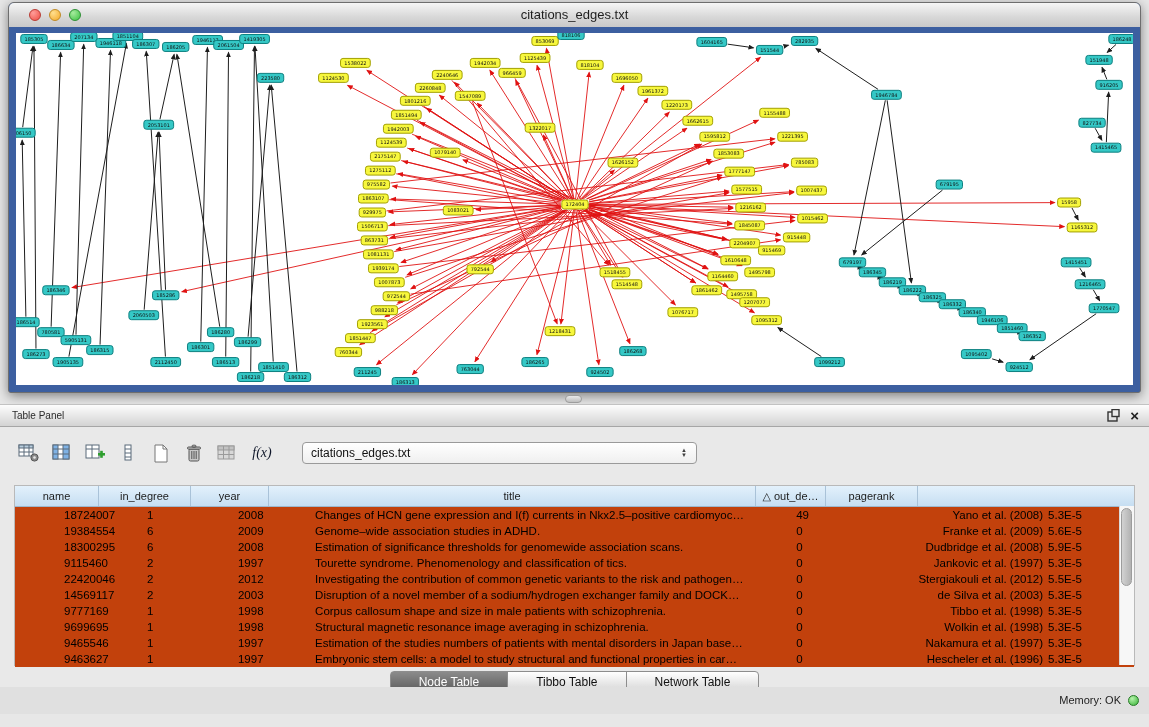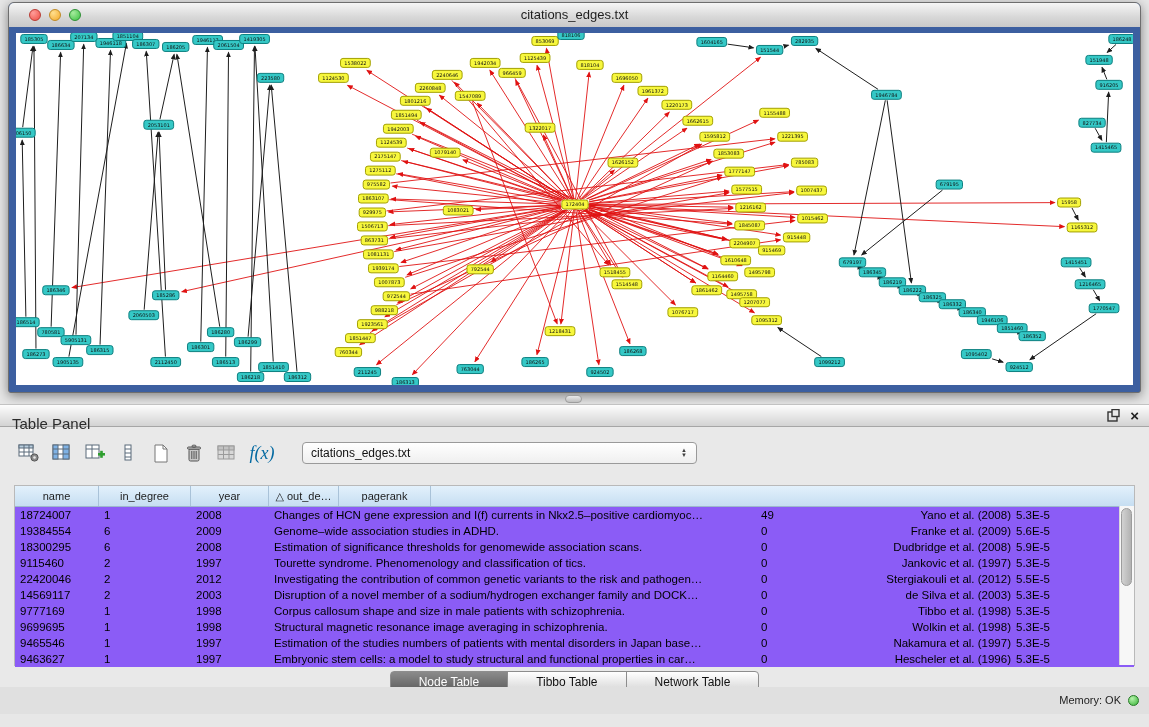--- a/index.html
+++ b/index.html
@@ -18,37 +18,37 @@
   .net-content{position:absolute;left:0;right:0;top:24px;bottom:0;background:#3c5fa0;border-radius:0 0 3px 3px;}
   .canvas{position:absolute;left:7px;right:7px;top:6px;bottom:7px;background:#ffffff;overflow:hidden;}
   .canvas svg{display:block;width:100%;height:100%;}
 
   
   .splitter-handle{position:absolute;left:565px;top:395px;width:17px;height:8px;border-radius:4px;background:linear-gradient(#e9e9e9,#bfbfbf);border:1px solid #9d9d9d;box-sizing:border-box;}
 
   
   .table-panel{position:absolute;left:0;top:404px;width:1149px;height:296px;background:#e9e9e9;}
   .tp-header{position:relative;height:23px;background:linear-gradient(#fdfdfd,#d3d3d3);border-top:1px solid #c2c2c2;border-bottom:1px solid #a6a6a6;box-sizing:border-box;}
-  .tp-title{position:absolute;left:12px;top:8px;line-height:21px;font-size:15px;color:#2b2b2b;}
+  .tp-title{position:absolute;left:12px;top:0;line-height:21px;font-size:10px;color:#2b2b2b;}
   .tp-icons{position:absolute;right:10px;top:0;height:21px;display:flex;align-items:center;gap:10px;}
   .tp-float{width:13px;height:13px;}
   .tp-close{font-size:15px;font-weight:bold;color:#222;line-height:13px;cursor:default;}
 
   .toolbar{position:absolute;left:16px;top:36px;height:26px;display:flex;align-items:center;}
   .tbtn{width:26px;height:24px;margin-right:7px;display:flex;align-items:center;justify-content:center;}
-  .fx{font-family:"Liberation Serif",serif;font-style:italic;font-size:18px;color:#0369a1;width:30px;text-align:right;}
+  .fx{font-family:"Liberation Serif",serif;font-style:italic;font-size:14px;color:#0f172a;width:30px;text-align:right;}
   .combo{width:395px;height:22px;margin-left:18px;border:1px solid #9a9a9a;border-radius:4px;background:linear-gradient(#ffffff,#efefef);display:flex;align-items:center;box-sizing:border-box;}
   .combo .val{flex:1;font-size:12px;padding-left:8px;color:#111;}
   .combo .stepper{width:16px;display:flex;flex-direction:column;align-items:center;justify-content:center;color:#3f3f3f;font-size:6px;line-height:5px;padding-right:4px;}
 
   .table-wrap{position:absolute;left:14px;top:81px;width:1121px;height:181px;background:#fff;border:1px solid #b9b9b9;box-sizing:border-box;}
   .thead{display:flex;height:20px;background:linear-gradient(#e3f1fc,#c6def2);border-bottom:1px solid #9db8cd;}
   .th{font-size:11px;line-height:20px;text-align:center;border-right:1px solid #a9c2d8;color:#1c1c1c;overflow:hidden;white-space:nowrap;box-sizing:border-box;}
   .thc{width:15px;border-right:none;}
-  .tr{display:flex;height:16px;background:#8b5cf6;}
+  .tr{display:flex;height:16px;background:#c2410c;padding-left:44px;}
   .td{font-size:11.5px;line-height:16px;padding-left:5px;overflow:hidden;white-space:nowrap;color:#000;box-sizing:border-box;}
   .c0{width:84px;}.c1{width:92px;}.c2{width:78px;}.c3{width:487px;}.c4{width:70px;}.c5{width:185px;}.c6{width:92px;}
   .td.c5{text-align:right;padding-left:0;}
   .vscroll{position:absolute;right:0;top:20px;bottom:0;width:15px;background:#f7f7f7;border-left:1px solid #d8d8d8;box-sizing:border-box;}
   .vthumb{position:absolute;left:1px;top:2px;width:11px;height:78px;border-radius:6px;background:linear-gradient(90deg,#d2d2d2,#b2b2b2);border:1px solid #9c9c9c;box-sizing:border-box;}
 
   .tabs-row{position:absolute;left:0;top:267px;width:100%;display:flex;justify-content:center;}
   .tab{height:21px;line-height:21px;padding:0 28px;font-size:12px;color:#111;background:linear-gradient(#ffffff,#d7d7d7);border:1px solid #8d8d8d;margin-left:-1px;box-sizing:border-box;}
   .tab.selected{background:linear-gradient(#8b8b8b,#5e5e5e);color:#fff;}
   .tab:first-child{border-radius:4px 0 0 4px;margin-left:0;}
@@ -833,20 +833,21 @@
             <span>▼</span>
           </span>
       </div>
     </div>
 
     <div class="table-wrap">
       <div class="thead" id="thead">
           <div class="th c0">name</div>
           <div class="th c1">in_degree</div>
           <div class="th c2">year</div>
+          <div class="th c3">title</div>
           <div class="th c4">△ out_de…</div>
           <div class="th c6">pagerank</div>
           <div class="th thc"></div>
         </div>
       <div id="tbody">
           <div class="tr">
             <div class="td c0">18724007</div>
             <div class="td c1">1</div>
             <div class="td c2">2008</div>
             <div class="td c3">Changes of HCN gene expression and I(f) currents in Nkx2.5–positive cardiomyoc…</div>

